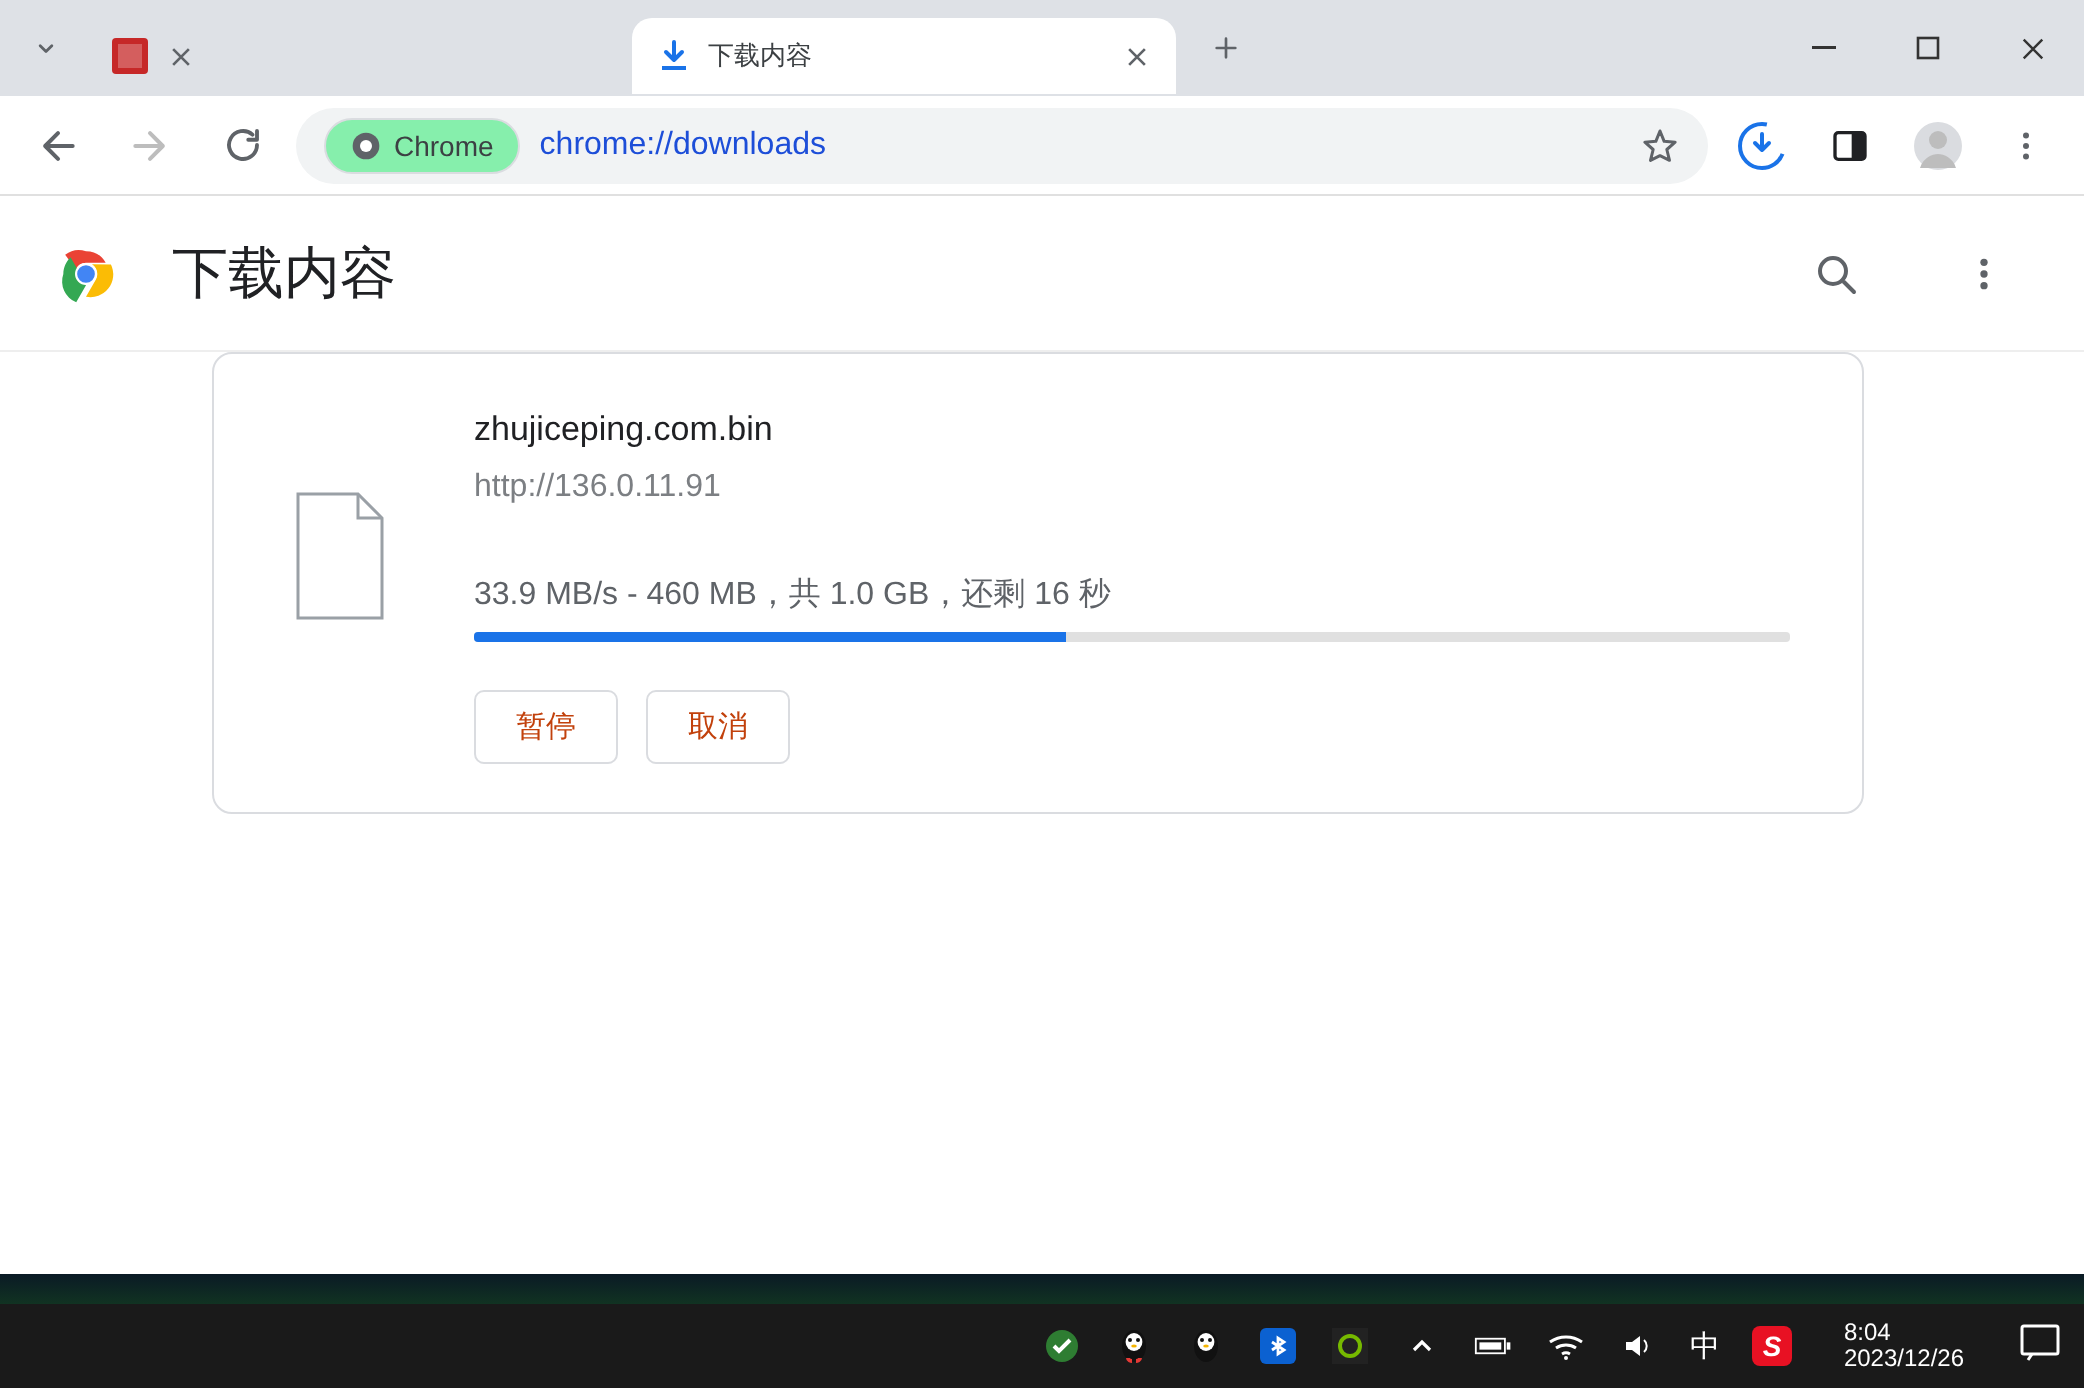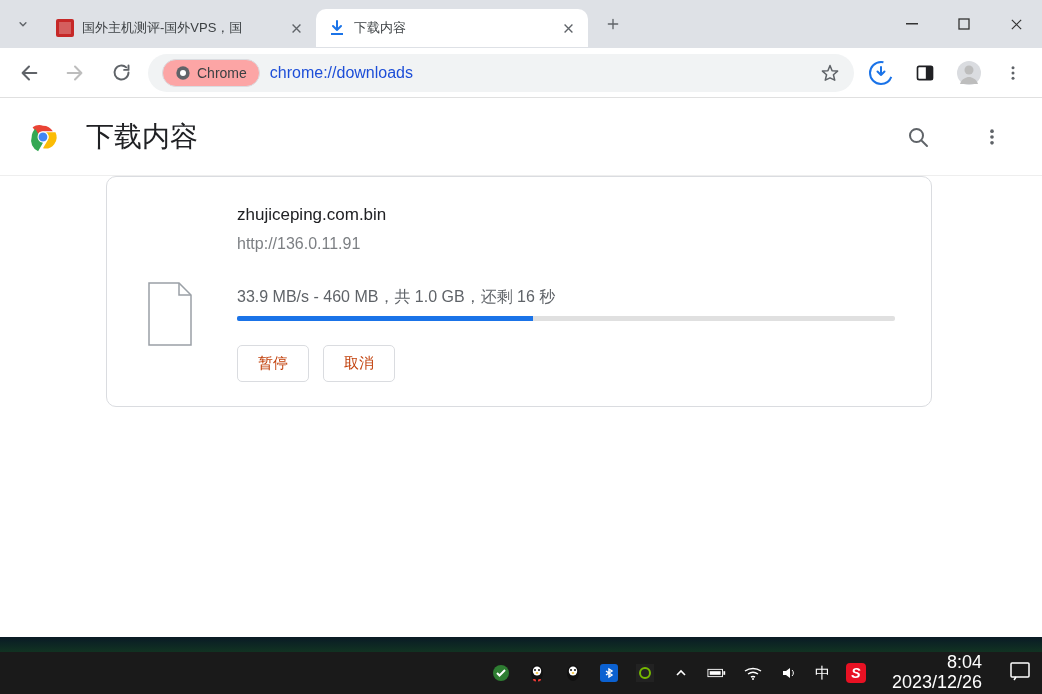--- a/index.html
+++ b/index.html
@@ -16,77 +16,76 @@
   .tab .close { width:16px; height:16px; flex-shrink:0; color:#5f6368; display:flex;align-items:center;justify-content:center; }
   .newtab { width:30px; height:30px; border-radius:50%; display:flex;align-items:center;justify-content:center; margin-left:10px; }
   .win-controls { position:absolute; right:0; top:0; height:48px; display:flex; }
   .win-btn { width:52px; display:flex; align-items:center; justify-content:center; }
 
   
   .toolbar { height: 50px; background:#fff; border-bottom:1px solid #e0e0e0; display:flex; align-items:center; padding:0 10px; gap:8px; }
   .nav-btn { width:38px; height:38px; border-radius:50%; display:flex; align-items:center;justify-content:center; color:#5f6368; }
   .nav-btn.disabled { color:#bdbdbd; }
   .omnibox { flex:1; height:38px; background:#f1f3f4; border-radius:20px; display:flex; align-items:center; padding:0 14px; gap:10px; }
-  .omnibox .chip { display:flex; align-items:center; gap:6px; background:#fca5a5; border:1px solid #dadce0; border-radius:14px; height:28px; padding:0 12px; font-size:14px; color:#3c4043; }
+  .omnibox .chip { display:flex; align-items:center; gap:6px; background:#86efac; border:1px solid #dadce0; border-radius:14px; height:28px; padding:0 12px; font-size:14px; color:#3c4043; }
   .omnibox .url { font-size:16px; color:#1d4ed8; }
   .omnibox .star { margin-left:auto; color:#5f6368; }
   .tb-icons { display:flex; align-items:center; gap:6px; }
   .tb-icon { width:38px; height:38px; display:flex; align-items:center; justify-content:center; color:#5f6368; border-radius:50%; }
 
   
   .page { background:#fff; height:calc(100% - 48px - 50px - 42px); overflow:hidden; position:relative; }
   .page-header { height:78px; display:flex; align-items:center; padding:0 26px; border-bottom:1px solid #eee; gap:26px; }
   .page-title { font-size:28px; color:#202124; font-weight:400; }
   .spacer { flex:1; }
   .hdr-icon { width:48px; height:48px; display:flex; align-items:center; justify-content:center; color:#5f6368; }
 
   .page-body { padding: 0 0 0 0; }
   .section-label { font-size:16px; color:#3c4043; margin:44px 0 20px 106px; }
-  .card { width:826px; margin-left:106px; background:#fff; border:1px solid #dadce0; border-radius:10px; padding:28px 36px 24px 36px; display:flex; gap:40px; position:relative;align-items:center; }
+  .card { width:826px; margin-left:106px; background:#fff; border:1px solid #dadce0; border-radius:10px; padding:28px 36px 24px 36px; display:flex; gap:40px; position:relative; }
   .file-icon { width:54px; height:66px; margin-top:40px; }
   .dl-info { flex:1; }
   .dl-name { font-size:17px; color:#202124; margin-bottom:10px; }
   .dl-url { font-size:16px; color:#7c7f83; margin-bottom:34px; }
   .dl-status { font-size:16px; color:#5f6368; margin-bottom:8px; }
   .progress { height:5px; background:#e0e0e0; border-radius:2px; overflow:hidden; margin-bottom:24px; }
   .progress-bar { height:100%; background:#1a73e8; width:45%; }
   .dl-actions { display:flex; gap:14px; }
   .dl-btn { border:1px solid #dadce0; background:#fff; color:#c2410c; font-size:15px; padding:8px 20px; border-radius:5px; cursor:pointer; }
 
   
   .wm { position:absolute; font-size:52px; color:rgba(255,90,70,0.4); font-weight:bold; transform:rotate(8deg); pointer-events:none; letter-spacing:1px; }
   .wm1 { left:210px; top:114px; }
 
   
   .taskbar { position:absolute; bottom:0; left:0; right:0; height:42px; background:#1a1a1a; display:flex; align-items:center; padding:0 6px; }
   .desktop-strip { position:absolute; bottom:42px; left:0; right:0; height:15px; background:linear-gradient(180deg,#0a1a25,#132);}
   .tb-center { margin-left:auto; display:flex; align-items:center; gap:16px; height:100%; }
   .tray-icon { width:20px; height:20px; display:flex; align-items:center; justify-content:center;}
-  .tray-time { color:#fff; font-size:18px; text-align:right; line-height:1.1; margin:0 10px;}
+  .tray-time { color:#fff; font-size:12px; line-height:1.1; margin:0 10px;}
   .notif { width:28px; height:28px; }
 
   svg { display:block; }
 </style>
 </head>
 <body>
 
 <div class="tabstrip">
   <div class="tabstrip-dropdown">
     <svg width="14" height="14" viewBox="0 0 24 24">
         <path d="M7 10l5 5 5-5" stroke="#5f6368" stroke-width="2.4" fill="none" stroke-linecap="round" stroke-linejoin="round"></path>
       </svg>
   </div>
   <div class="tab inactive">
     <span class="favicon">
       <svg viewBox="0 0 18 18">
           <rect width="18" height="18" rx="2" fill="#c62828"></rect>
           <rect x="3" y="3" width="12" height="12" fill="#fff" opacity=".25"></rect>
         </svg>
     </span>
-    <span class="title">国外主机测评-国外VPS，国</span>
     <span class="close">
       <svg width="11" height="11" viewBox="0 0 14 14">
           <path d="M2 2l10 10M12 2L2 12" stroke="#5f6368" stroke-width="1.7"></path>
         </svg>
     </span>
   </div>
   <div class="tab active">
     <span class="favicon">
       <svg viewBox="0 0 18 18">
           <path d="M9 2v9m0 0l4-4m-4 4L5 7" stroke="#1a73e8" stroke-width="2" fill="none" stroke-linecap="round" stroke-linejoin="round"></path>

